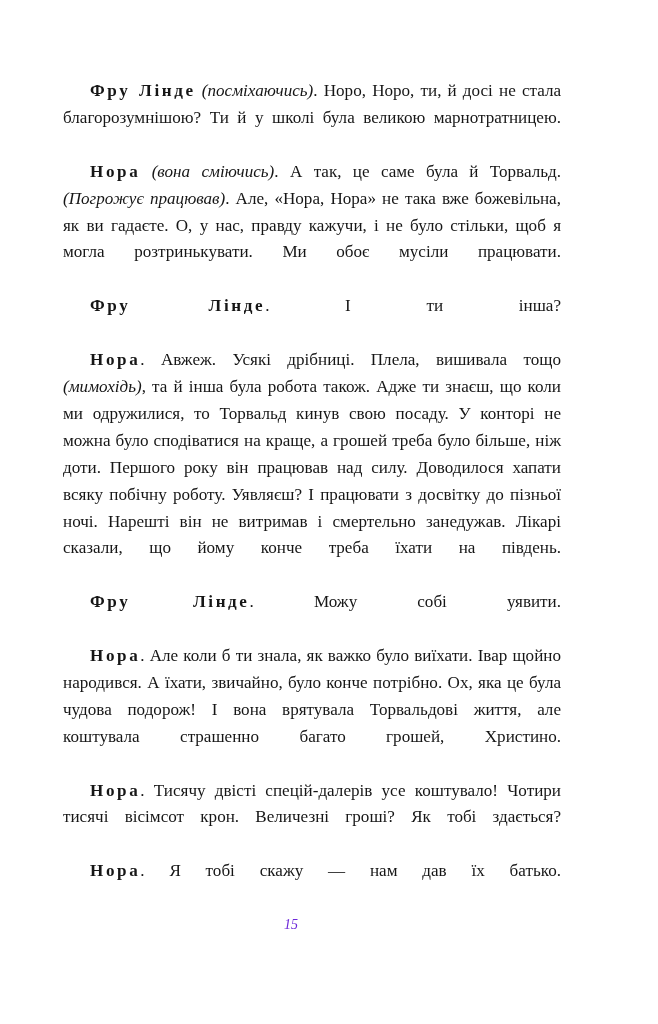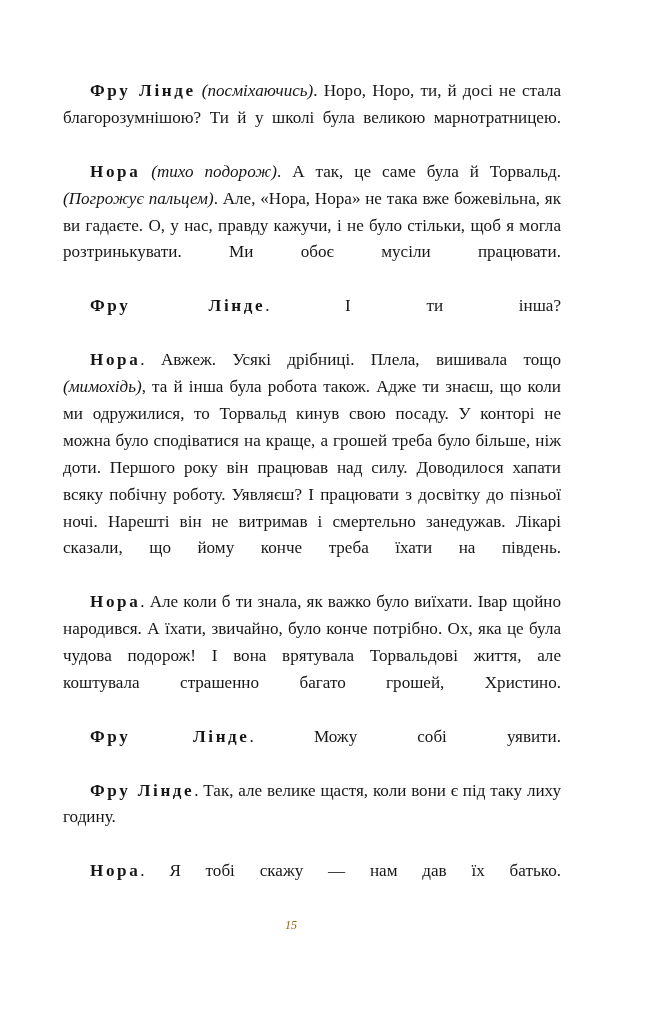--- a/index.html
+++ b/index.html
@@ -60,61 +60,61 @@
     font-style: italic;
   }
 
   #page-number {
     position: absolute;
     left: 0;
     right: 0;
     top: 915px;
     text-align: center;
     font-style: italic;
-    font-size: 12px;
+    font-size: 14px;
     line-height: 20px;
-    color: #a16207;
+    color: #6d28d9;
   }
 </style>
 </head>
 <body>
 
 <div id="page">
 
   <div id="text-column">
 
     <p class="para">
       <span class="speaker">Фру Лінде</span><span> </span><span class="stage">(посміхаючись)</span><span>. Норо, Норо, ти, й досі не стала благорозумнішою? Ти й у школі була великою марнотратницею.</span>
     </p>
 
     <p class="para">
-      <span class="speaker">Нора</span><span> </span><span class="stage">(тихо подорож)</span><span>. А так, це саме була й Торвальд. </span><span class="stage">(Погрожує пальцем)</span><span>. Але, «Нора, Нора» не така вже божевільна, як ви гадаєте. О, у нас, правду кажучи, і не було стільки, щоб я могла розтринькувати. Ми обоє мусіли працювати.</span>
+      <span class="speaker">Нора</span><span> </span><span class="stage">(вона сміючись)</span><span>. А так, це саме була й Торвальд. </span><span class="stage">(Погрожує працював)</span><span>. Але, «Нора, Нора» не така вже божевільна, як ви гадаєте. О, у нас, правду кажучи, і не було стільки, щоб я могла розтринькувати. Ми обоє мусіли працювати.</span>
     </p>
 
     <p class="para">
       <span class="speaker">Фру Лінде</span><span>. </span><span>І ти інша?</span>
     </p>
 
     <p class="para">
       <span class="speaker">Нора</span><span>. </span><span>Авжеж. Усякі дрібниці. Плела, вишивала тощо </span><span class="stage">(мимохідь)</span><span>, та й інша була робота також. Адже ти знаєш, що коли ми одружилися, то Торвальд кинув свою посаду. У конторі не можна було сподіватися на краще, а грошей треба було більше, ніж доти. Першого року він працював над силу. Доводилося хапати всяку побічну роботу. Уявляєш? І працювати з досвітку до пізньої ночі. Нарешті він не витримав і смертельно занедужав. Лікарі сказали, що йому конче треба їхати на південь.</span>
     </p>
 
 
     <p class="para">
+      <span class="speaker">Фру Лінде</span><span>. </span><span>Можу собі уявити.</span>
+    </p>
+
+    <p class="para">
       <span class="speaker">Нора</span><span>. </span><span>Але коли б ти знала, як важко було виїхати. Івар щойно народився. А їхати, звичайно, було конче потрібно. Ох, яка це була чудова подорож! І вона врятувала Торвальдові життя, але коштувала страшенно багато грошей, Христино.</span>
     </p>
 
     <p class="para">
-      <span class="speaker">Фру Лінде</span><span>. </span><span>Можу собі уявити.</span>
+      <span class="speaker">Нора</span><span>. </span><span>Тисячу двісті спецій-далерів усе коштувало! Чотири тисячі вісімсот крон. Величезні гроші? Як тобі здається?</span>
     </p>
 
-
-    <p class="para">
-      <span class="speaker">Фру Лінде</span><span>. </span><span>Так, але велике щастя, коли вони є під таку лиху годину.</span>
-    </p>
 
     <p class="para">
       <span class="speaker">Нора</span><span>. </span><span>Я тобі скажу — нам дав їх батько.</span>
     </p>
 
   </div>
 
   <div id="page-number">15</div>
 
 </div>

